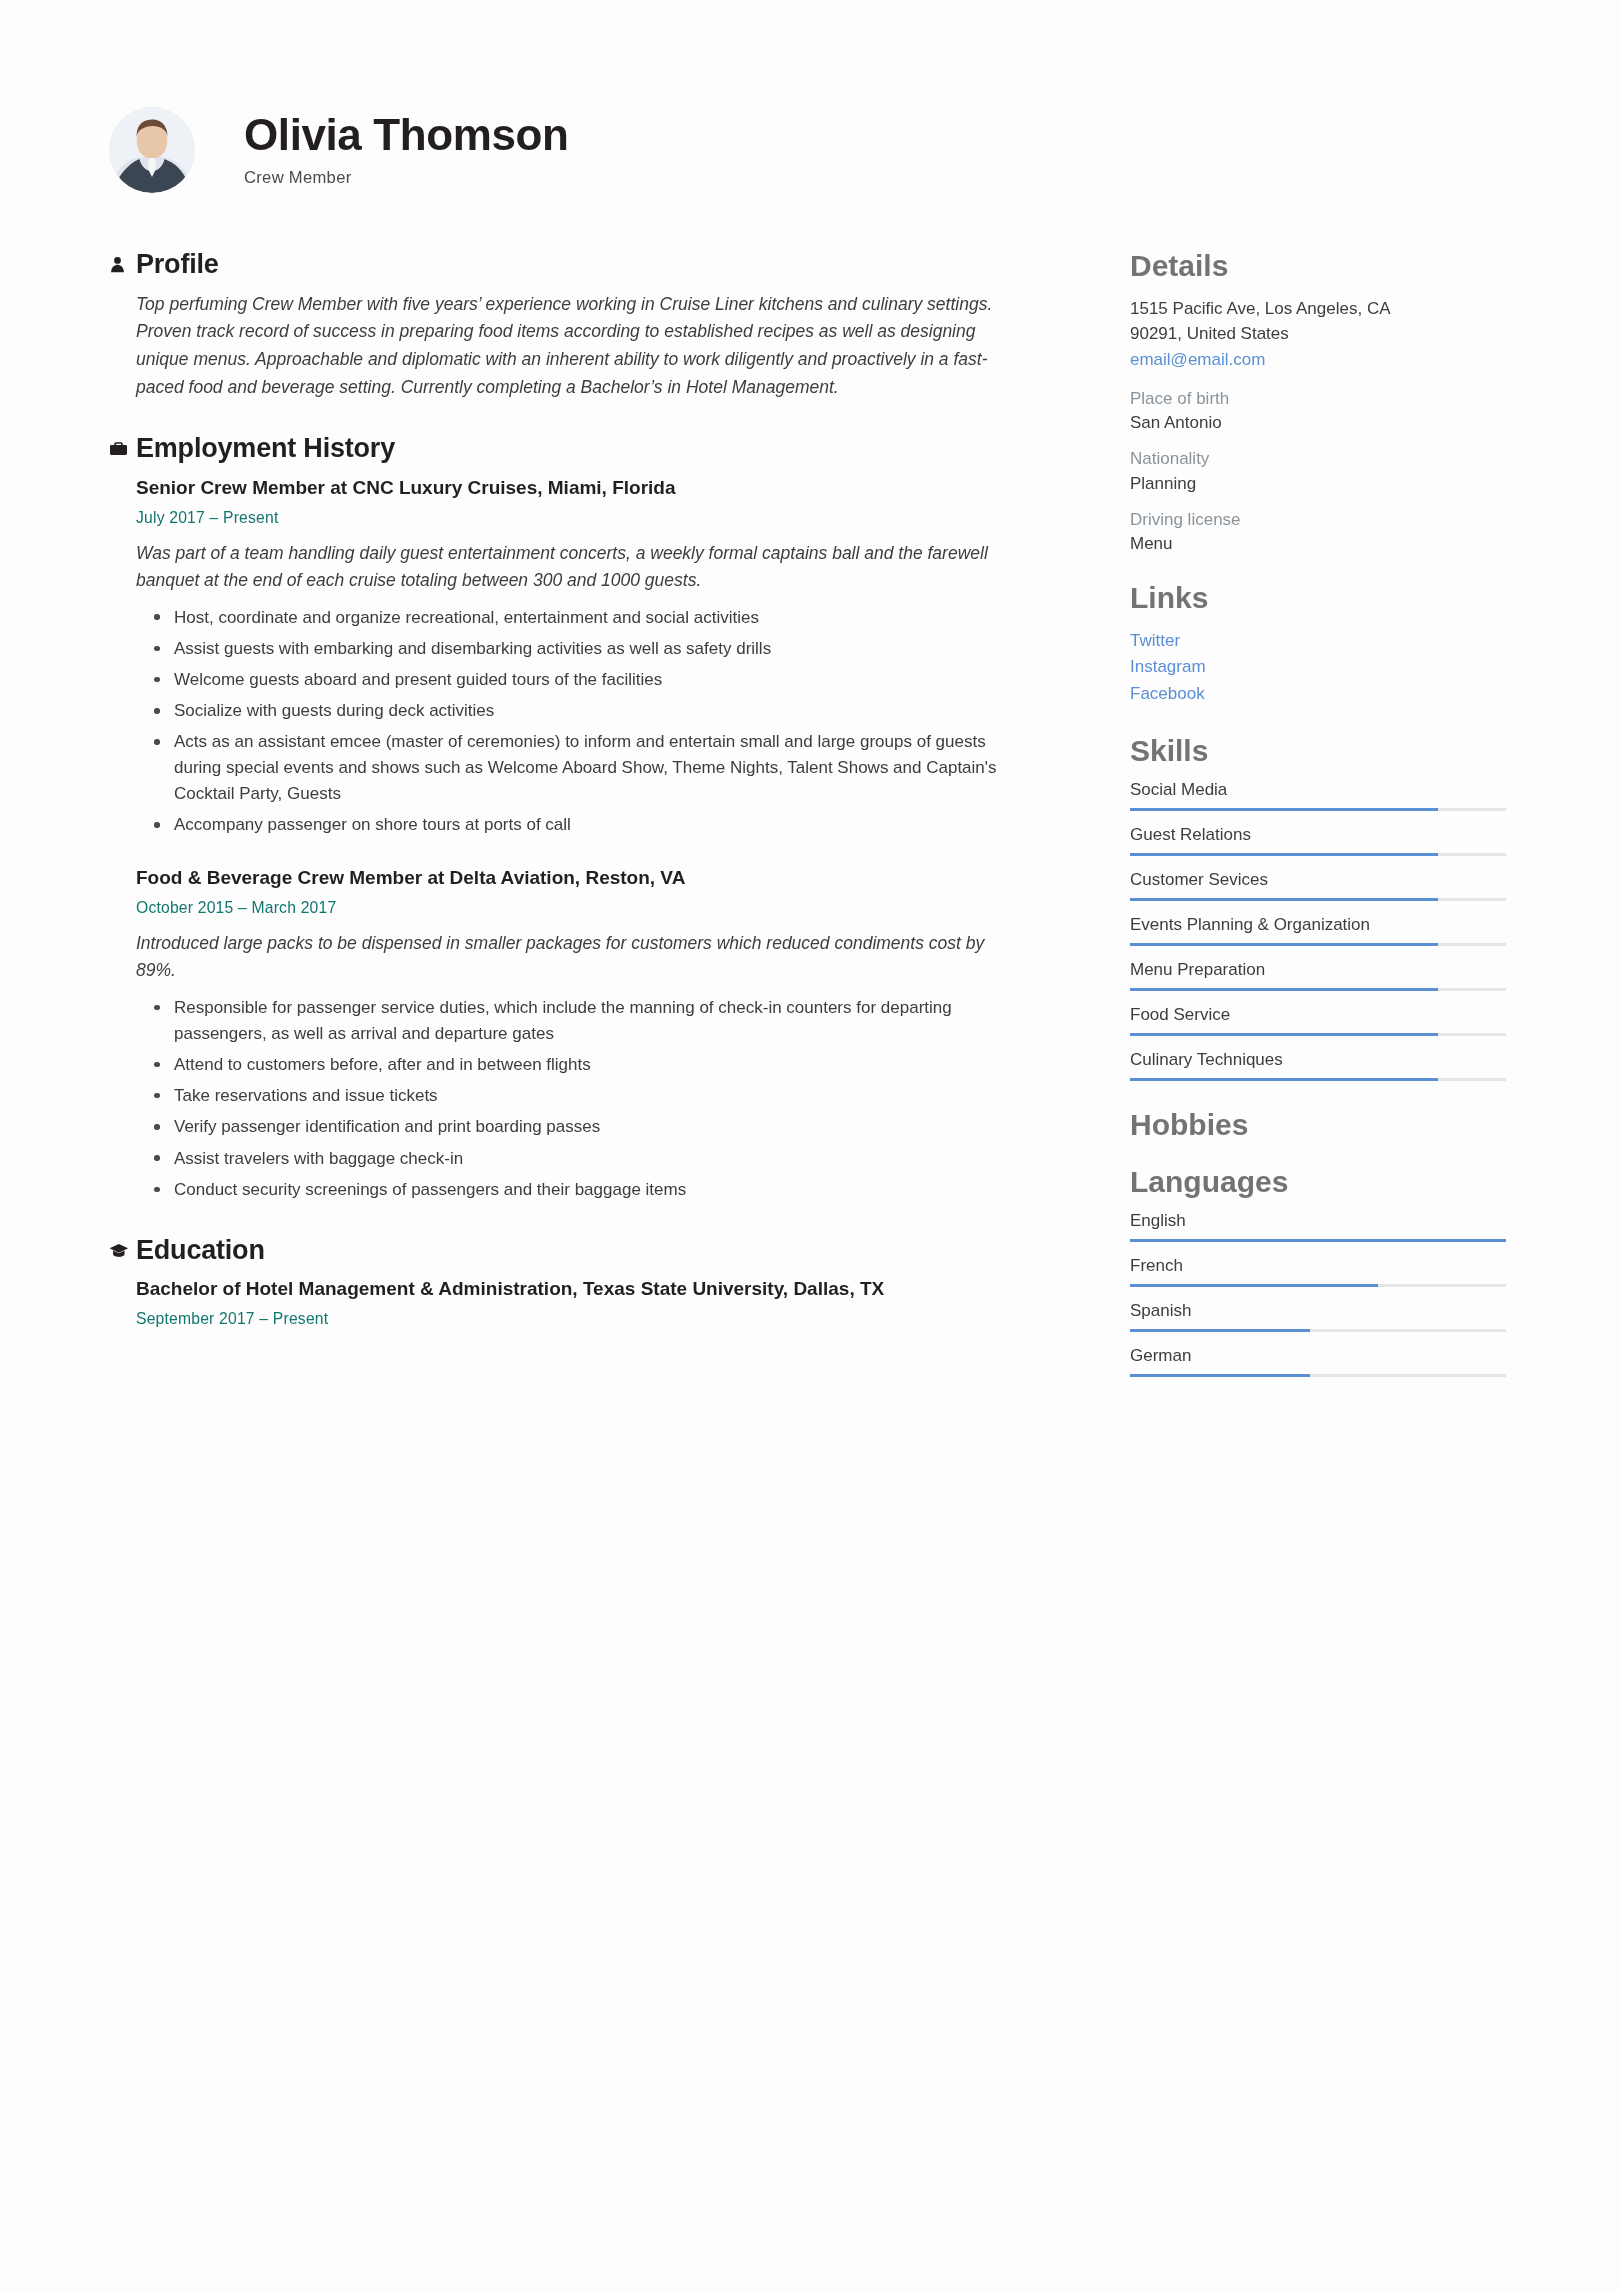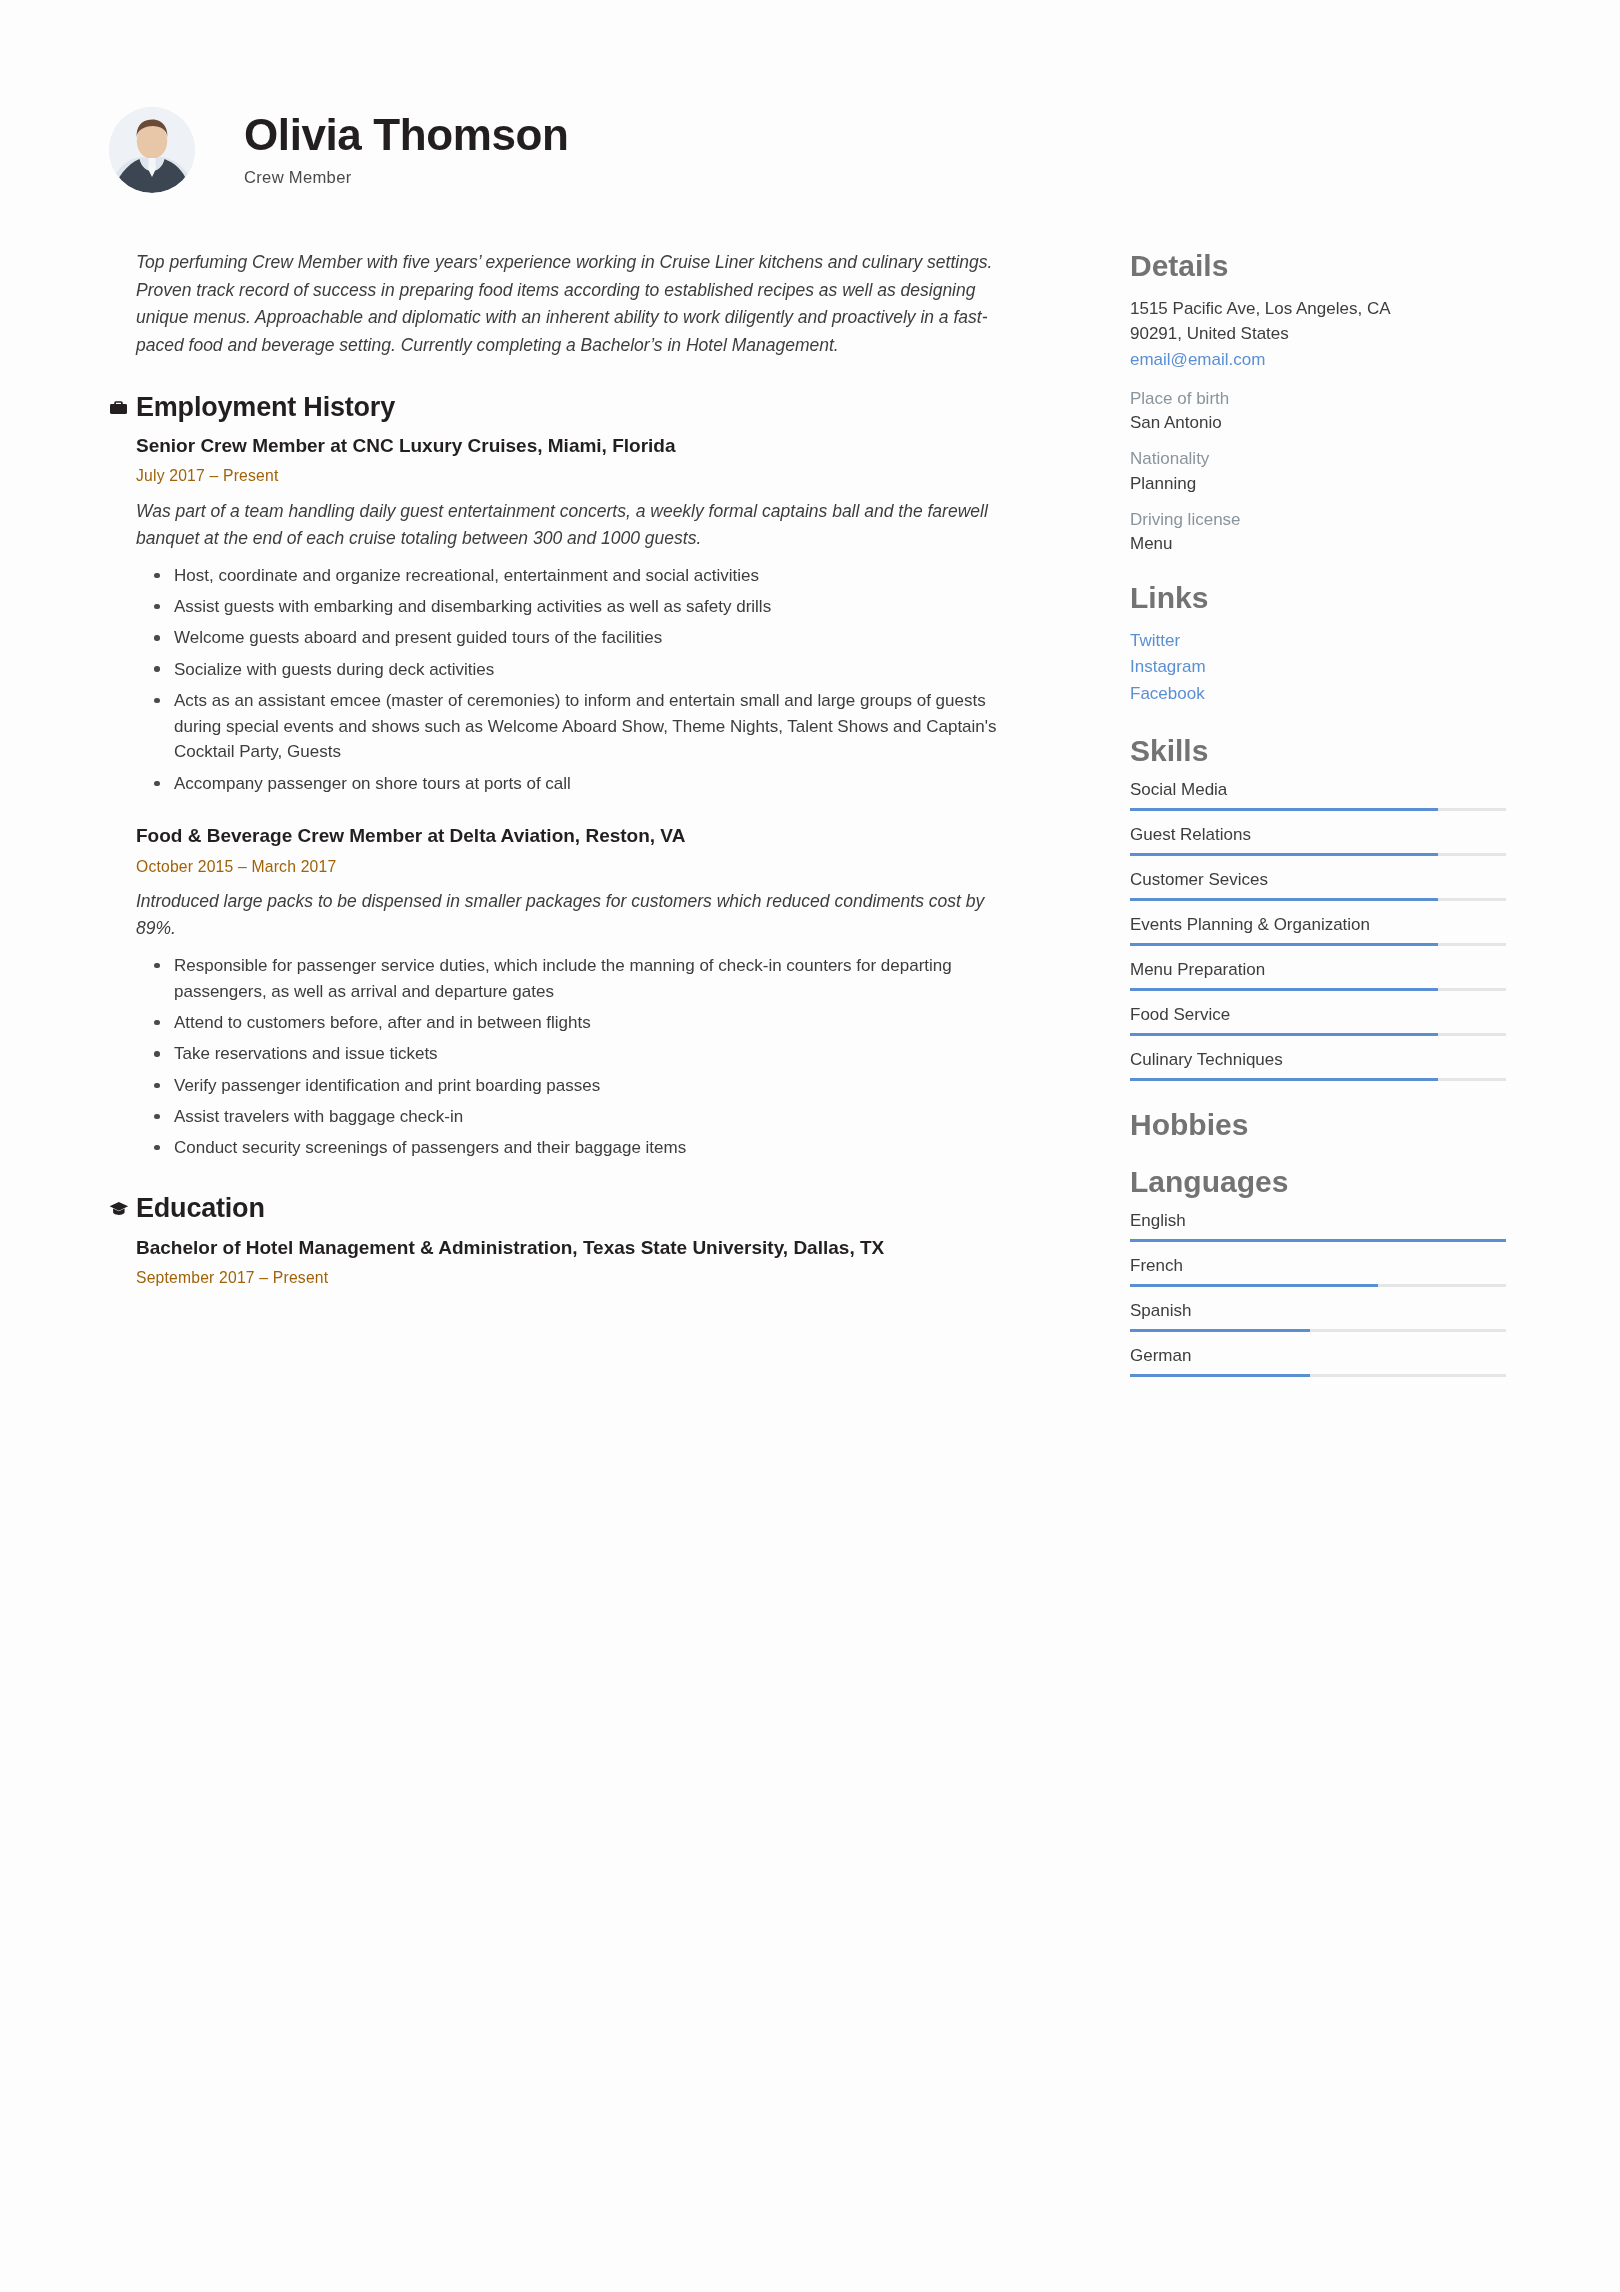--- a/index.html
+++ b/index.html
@@ -114,21 +114,21 @@
   }
   .job-heading {
     font-size: 19px;
     font-weight: bold;
     color: #231f20;
     line-height: 1.38;
     margin-bottom: 8px;
   }
   .job-dates {
     font-size: 15.7px;
-    color: #a16207;
+    color: #0f766e;
     margin-bottom: 12.5px;
     letter-spacing: 0.2px;
   }
   .job-desc {
     font-style: italic;
     font-size: 17.5px;
     line-height: 1.55;
     color: #3d3d3d;
     margin: 0 0 10.7px 0;
   }
@@ -242,20 +242,29 @@
         <div class="name">Olivia Thomson</div>
         <div class="job-title">Crew Member</div>
       </div>
     </div>
 
     <div class="columns">
 
       <div class="col-left">
 
         <div class="section">
+          <div class="section-head">
+            <div class="sec-icon">
+              <svg width="17" height="17" viewBox="0 0 20 20">
+                  <circle cx="10" cy="5.2" r="4" fill="#231f20"></circle>
+                  <path d="M2.4 19 C2.9 12.6 7 10.4 10 10.4 C13 10.4 17.1 12.6 17.6 19 Z" fill="#231f20"></path>
+                </svg>
+            </div>
+            <div class="section-title">Profile</div>
+          </div>
           <div class="sec-body">
             <p class="para">Top perfuming Crew Member with five years’ experience working in Cruise Liner kitchens and culinary settings. Proven track record of success in preparing food items according to established recipes as well as designing unique menus. Approachable and diplomatic with an inherent ability to work diligently and proactively in a fast-paced food and beverage setting. Currently completing a Bachelor’s in Hotel Management.</p>
           </div>
         </div>
 
         <div class="section">
           <div class="section-head">
             <div class="sec-icon">
               <svg width="19" height="17" viewBox="0 0 22 20">
                   <path d="M8 2.5 h6 a2 2 0 0 1 2 2 V6 h-2 V4.5 H8 V6 H6 V4.5 a2 2 0 0 1 2 -2 Z" fill="#231f20"></path>

